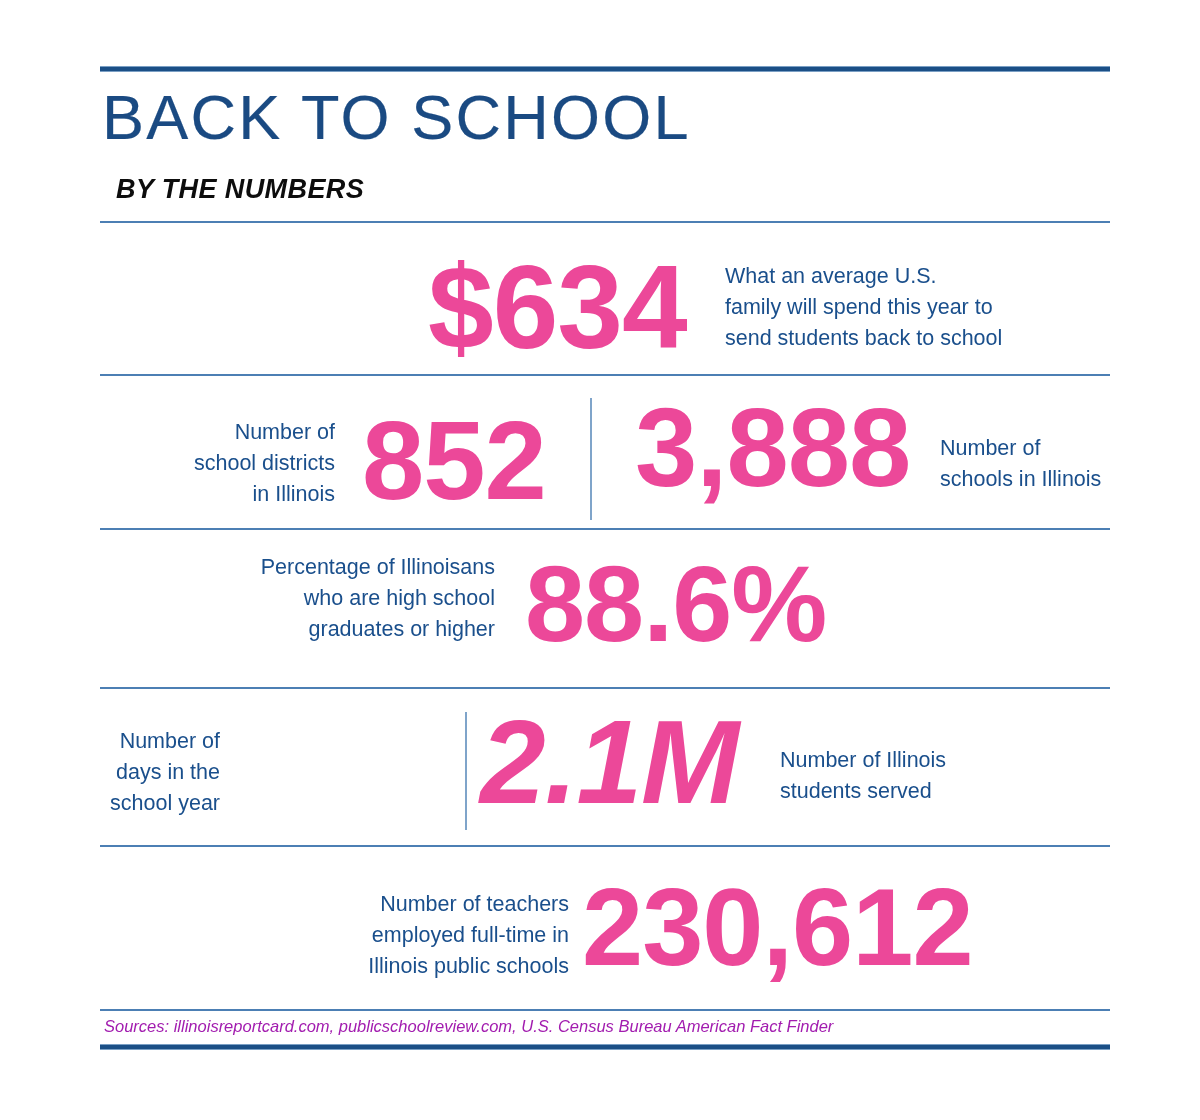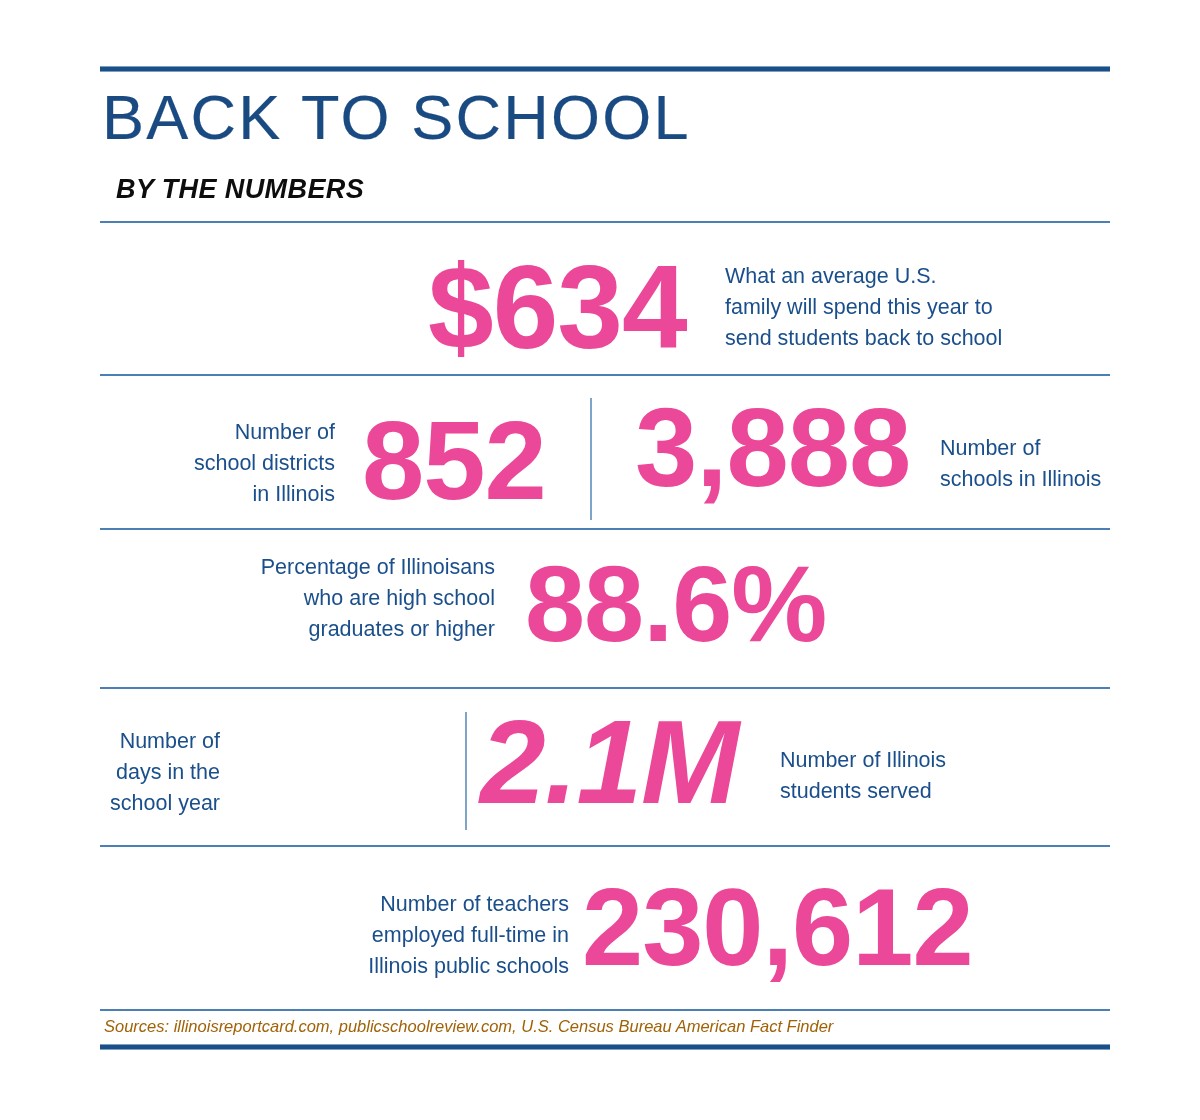--- a/index.html
+++ b/index.html
@@ -112,21 +112,21 @@
   }
   .label.right-align { text-align: right; }
   .label.left-align  { text-align: left; }
 
   .sources {
     position: absolute;
     left: 4px;
     top: 1018px;
     font-size: 16.5px;
     font-style: italic;
-    color: #a16207;
+    color: #a21caf;
     white-space: nowrap;
     line-height: 1;
   }
 </style>
 </head>
 <body>
 
 <div class="page">
   <div class="inner">
 

